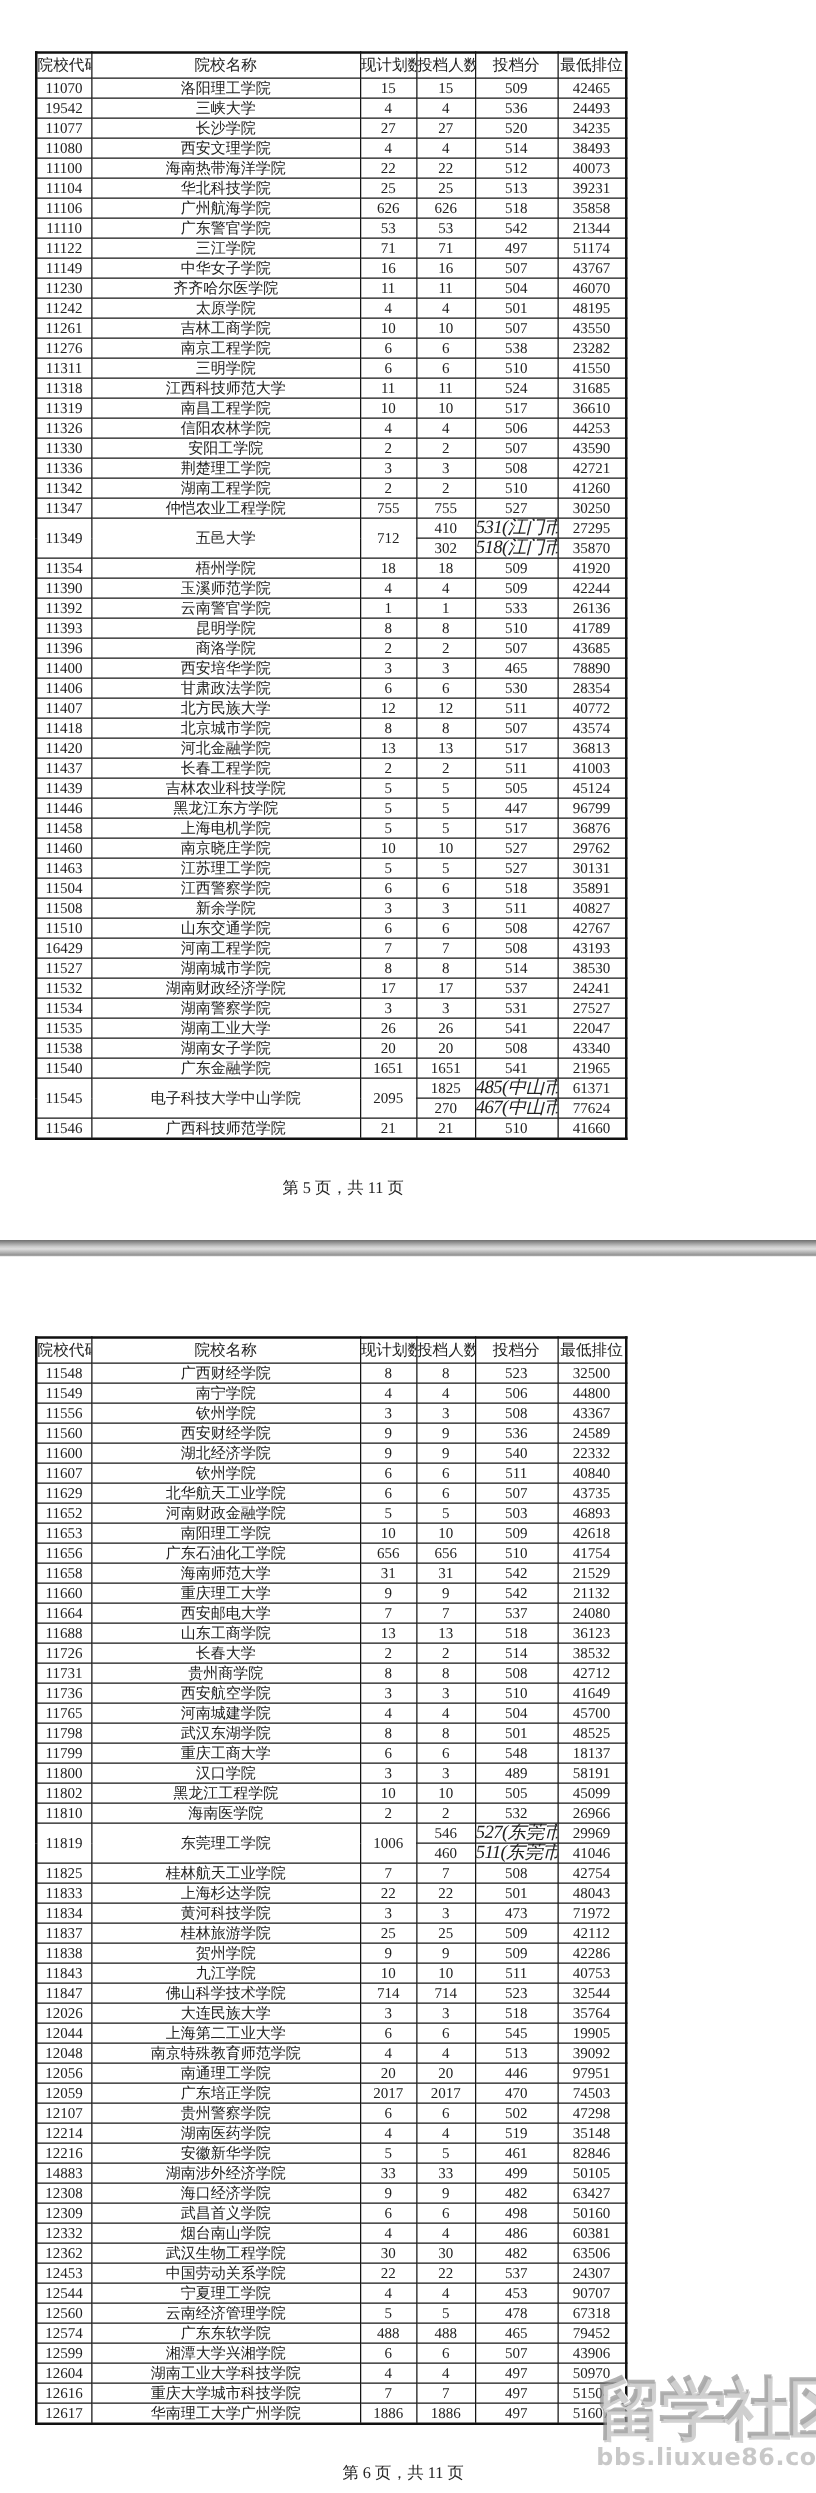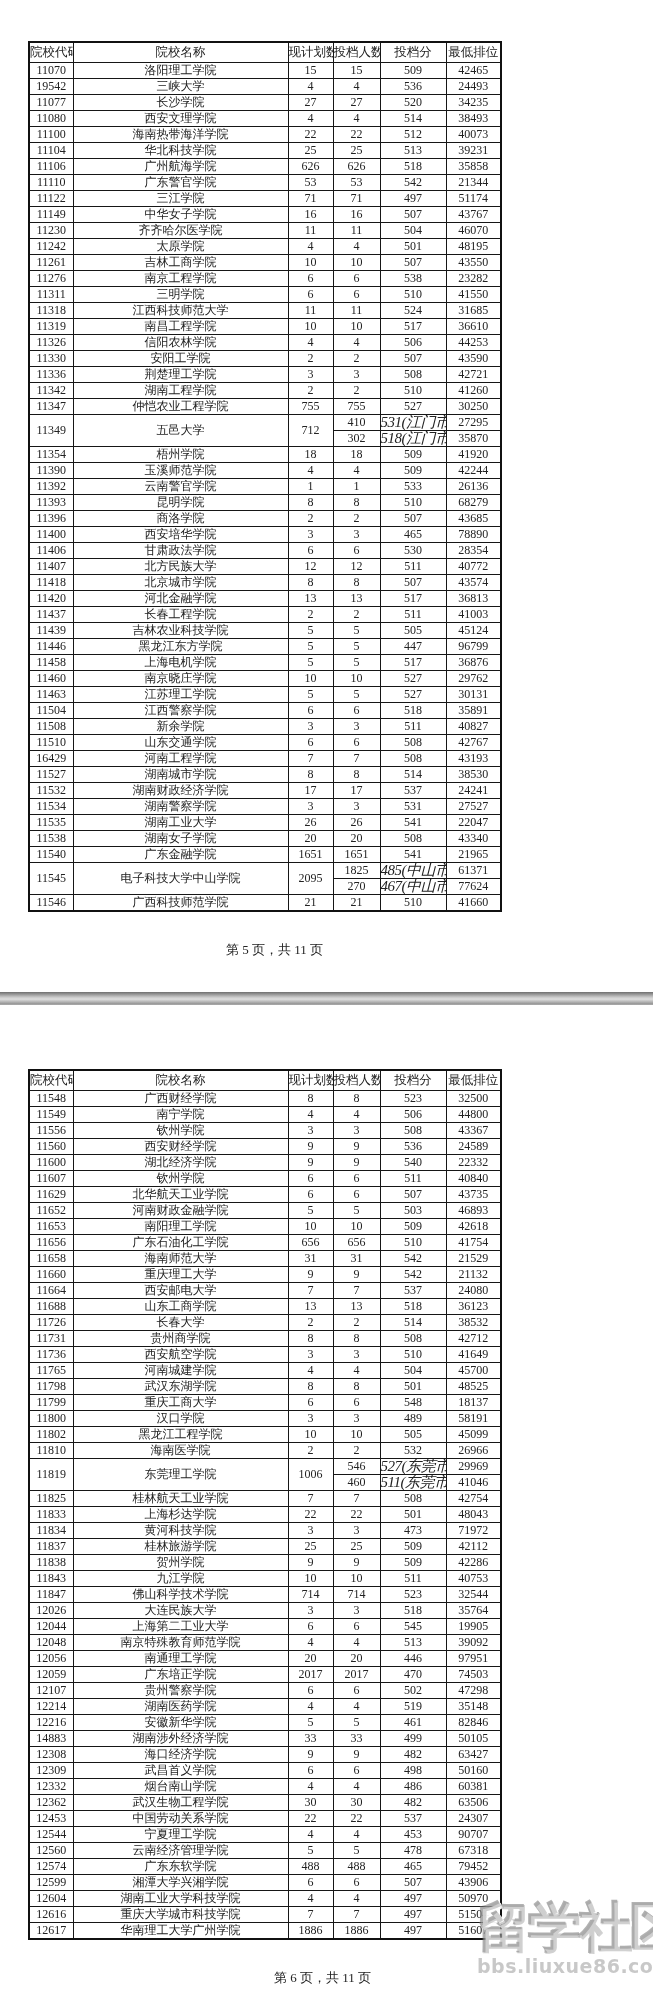--- a/index.html
+++ b/index.html
@@ -293,21 +293,21 @@
           <td>1</td>
           <td>533</td>
           <td>26136</td>
         </tr>
         <tr>
           <td>11393</td>
           <td>昆明学院</td>
           <td>8</td>
           <td>8</td>
           <td>510</td>
-          <td>68279</td>
+          <td>41789</td>
         </tr>
         <tr>
           <td>11396</td>
           <td>商洛学院</td>
           <td>2</td>
           <td>2</td>
           <td>507</td>
           <td>43685</td>
         </tr>
         <tr>

